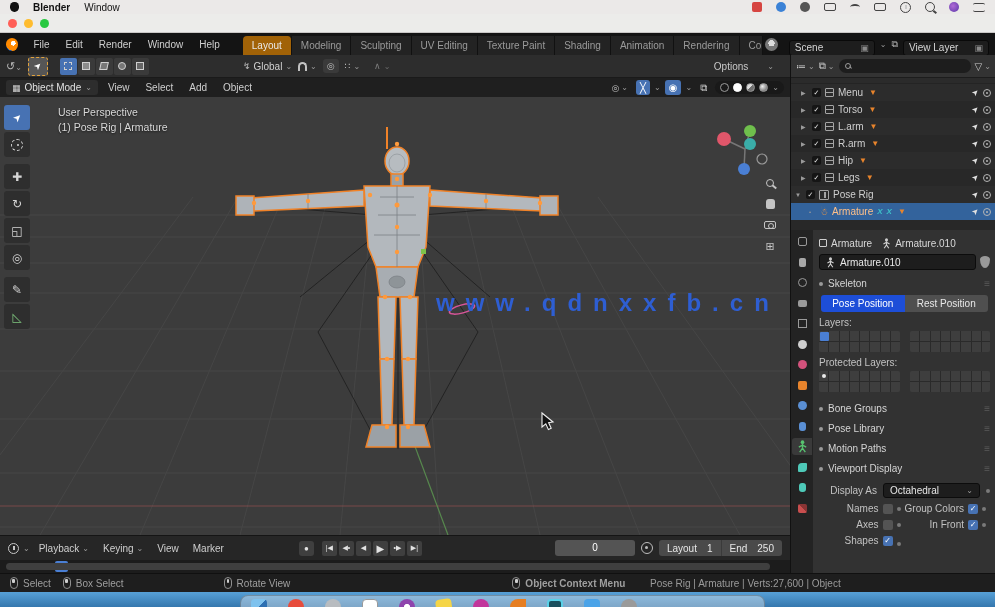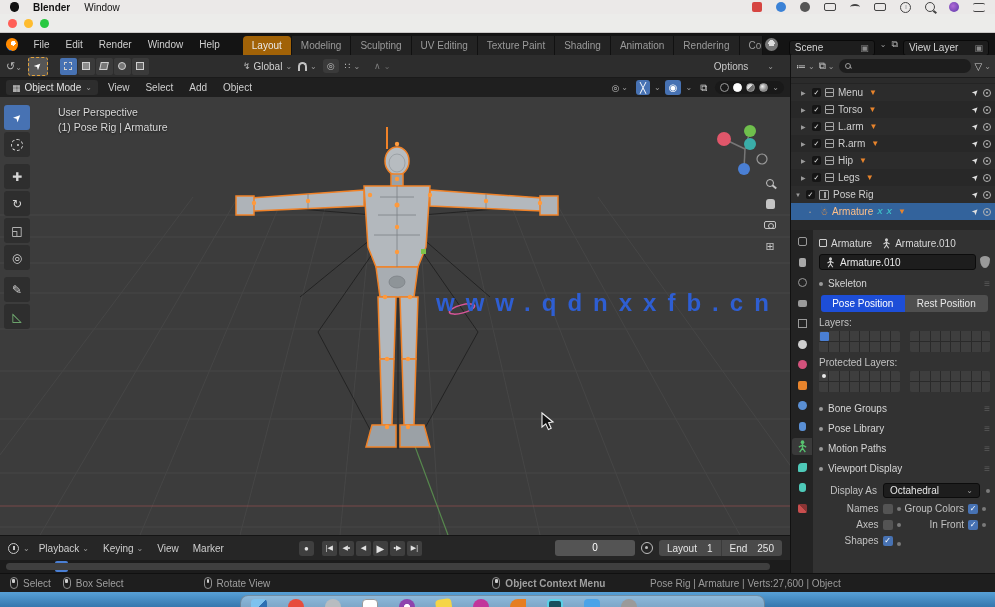--- a/index.html
+++ b/index.html
@@ -131,21 +131,21 @@
   #tl-scroll .bar { position:absolute; left:6px; top:3px; width:764px; height:7px; background:#3f3f3f; border-radius:4px; }
   #tl-scroll .marker { position:absolute; left:55px; top:1px; width:13px; height:11px; background:#4a7fd4; border-radius:2px; }
 
   
   #statusbar { position:absolute; left:0; top:573px; width:995px; height:19px; background:#1e1e1e;
     display:flex; align-items:center; padding:0 10px; gap:8px; color:#9f9f9f; border-top:1px solid #101010; }
   .mouse { width:8px; height:12px; border:1px solid #8f8f8f; border-radius:4px; position:relative; }
   .mouse::after { content:""; position:absolute; top:1px; width:3px; height:4px; background:#cfcfcf; border-radius:1px; }
   .mouse.lmb::after { left:1px; } .mouse.mmb::after { left:2px; width:2px; } .mouse.rmb::after { right:1px; }
   .hint { display:flex; align-items:center; gap:5px; }
-  .hint.h2 { margin-left:4px; } .hint.h3 { margin-left:72px;justify-content:space-between; } .hint.h4 { margin-left:214px;font-weight:bold; }
+  .hint.h2 { margin-left:4px; } .hint.h3 { margin-left:92px;justify-content:space-between; } .hint.h4 { margin-left:214px;font-weight:bold; }
   #sb-info { position:absolute; left:650px; color:#9a9a9a; }
 
   
   #desktop { position:absolute; left:0; top:592px; width:995px; height:15px;
     background:linear-gradient(#57a0d6,#3577ae); }
   #dock { position:absolute; left:240px; top:3px; width:525px; height:20px;
     background:rgba(245,245,245,.38); border:1px solid rgba(60,60,60,.35); border-radius:8px 8px 0 0;
     display:flex; gap:21px; padding:3px 10px 0; }
   .dicon { width:16px; height:16px; border-radius:4px; flex:none; }
 

